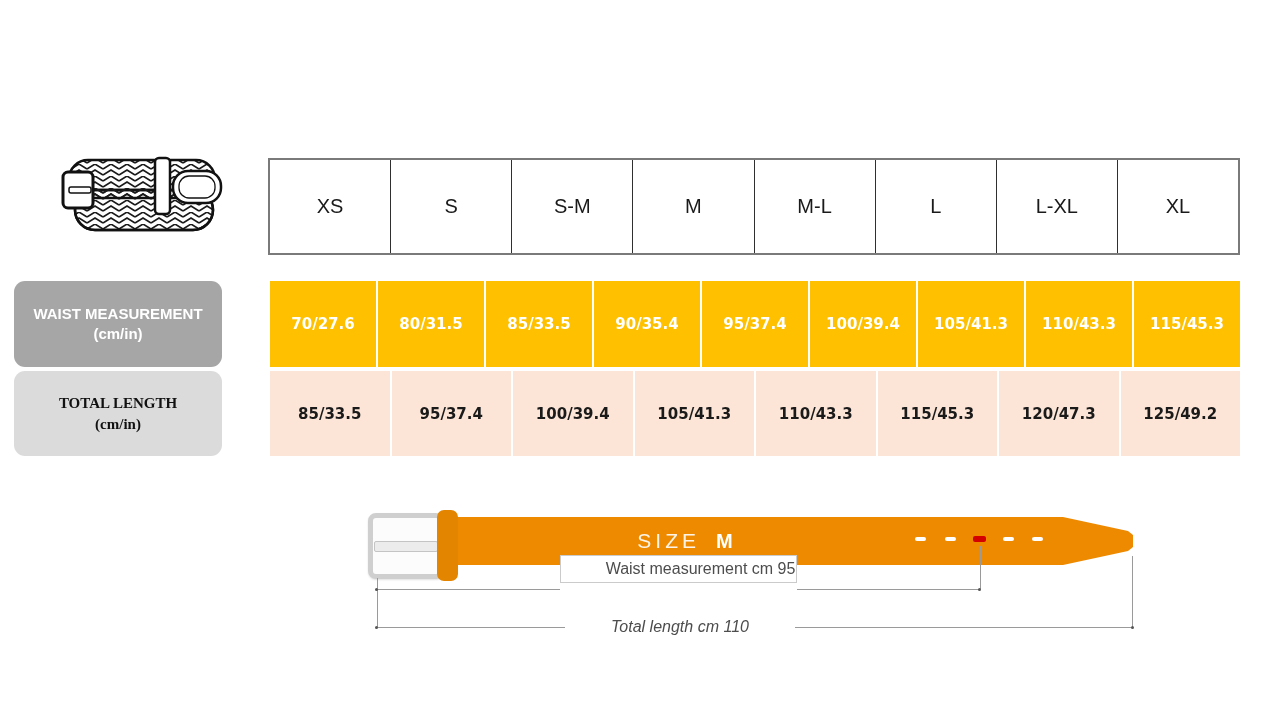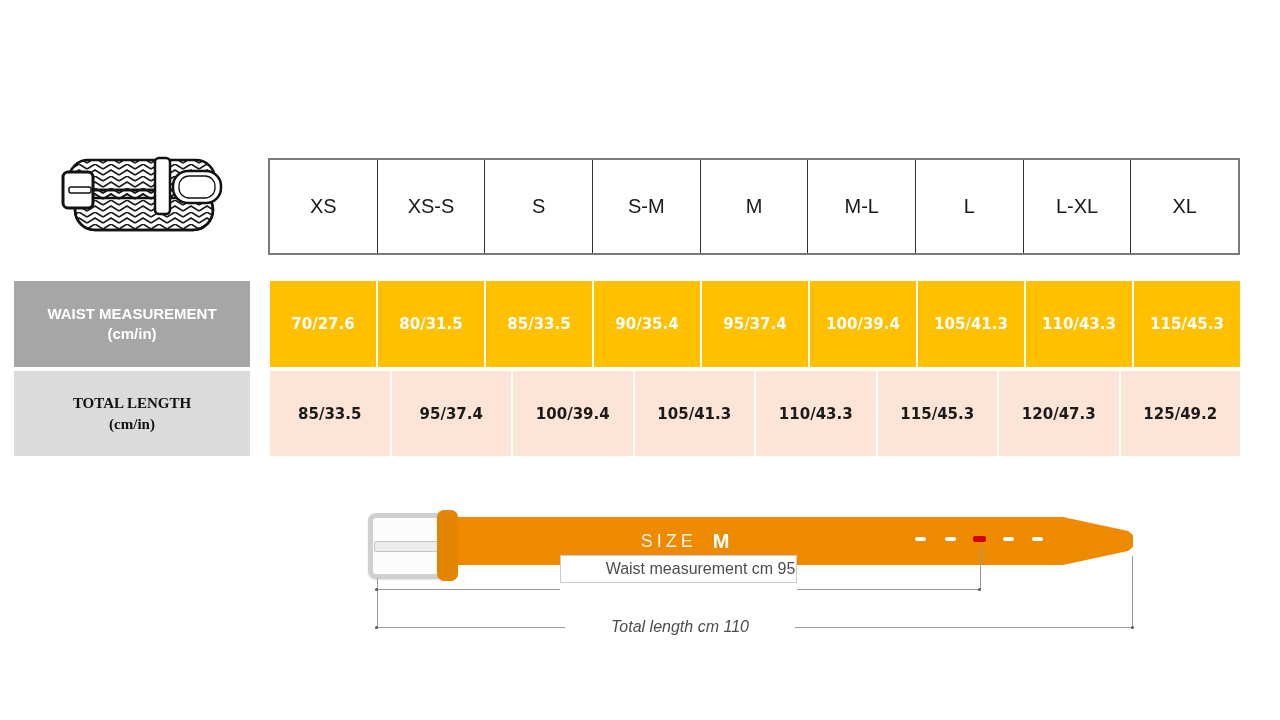--- a/index.html
+++ b/index.html
@@ -8,23 +8,23 @@
 
   
   .size-header{position:absolute;left:268px;top:141px;width:972px;height:97px;
     display:flex;border:2px solid #7a7a7a;box-sizing:border-box;background:#fff;margin-top:17px;}
   .size-header .cell{flex:1;display:flex;align-items:center;justify-content:center;
     font-size:20px;color:#1a1a1a;border-left:1px solid #2f2f2f;box-sizing:border-box;
     font-family:"Liberation Sans",sans-serif;}
   .size-header .cell:first-child{border-left:none;}
 
   
-  .row-label{position:absolute;left:14px;width:236px;display:flex;flex-direction:column;
+  .row-label{position:absolute;left:14px;width:208px;display:flex;flex-direction:column;
     align-items:center;justify-content:center;text-align:center;font-weight:bold;
-    font-size:15px;line-height:1.35;box-sizing:border-box;}
+    font-size:15px;line-height:1.35;box-sizing:border-box;border-radius:11px;}
   .row-label.waist{top:281px;height:86px;background:#A6A6A6;color:#ffffff;}
   .row-label.total{top:371px;height:85px;background:#DBDBDB;color:#111111;font-family:Liberation Serif, serif;}
 
   .row-cells{position:absolute;left:270px;width:970px;display:flex;gap:2px;}
   .row-cells.waist{top:281px;height:86px;}
   .row-cells.total{top:371px;height:85px;}
   .row-cells .cell{flex:1;display:flex;align-items:center;justify-content:center;
     font-family:"DejaVu Sans","Liberation Sans",sans-serif;font-weight:bold;font-size:15px;}
   .row-cells.waist .cell{background:#FFC000;color:#ffffff;}
   .row-cells.total .cell{background:#FCE4D6;color:#1a1a1a;}
@@ -33,21 +33,21 @@
   .belt-buckle{position:absolute;left:368px;top:513px;width:76px;height:66px;
     border:5px solid #cfcfcf;border-radius:8px;background:#fcfcfc;box-sizing:border-box;
     box-shadow:0 1px 2px rgba(0,0,0,.12);}
   .belt-buckle .prong{position:absolute;left:1px;right:1px;top:50%;margin-top:-5px;height:9px;
     background:#ececec;border:1px solid #c4c4c4;border-radius:2px;}
   .belt-keeper{position:absolute;left:437px;top:510px;width:21px;height:71px;
     background:#E48500;border-radius:7px;}
   .belt-strap{position:absolute;left:444px;top:517px;width:691px;height:48px;}
   .belt-size-label{position:absolute;left:600px;top:527px;width:170px;height:28px;
     display:flex;align-items:center;justify-content:center;gap:16px;}
-  .belt-size-label .word{font-size:18px;letter-spacing:4px;color:rgba(255,255,255,.9);}
+  .belt-size-label .word{font-size:21px;letter-spacing:4px;color:rgba(255,255,255,.9);}
   .belt-size-label .val{font-size:20px;font-weight:bold;color:#ffffff;}
   .hole{position:absolute;top:537px;width:11px;height:4px;border-radius:2px;background:#ffffff;}
   .hole.red{top:536px;width:13px;height:6px;background:#D40000;}
 
   .guide-v{position:absolute;width:1px;background:#9a9a9a;}
   .guide-h{position:absolute;height:1px;background:#9a9a9a;}
   .end-dot{position:absolute;width:3px;height:3px;border-radius:50%;background:#555;}
 
   .waist-note-box{position:absolute;left:560px;top:555px;width:237px;height:28px;
     background:#ffffff;border:1px solid #cbcbcb;display:flex;align-items:center;
@@ -74,21 +74,20 @@
     <rect x="14" y="20" width="146" height="38" rx="19" fill="url(#braid)" stroke="#111" stroke-width="2.5"></rect>
     <rect x="8" y="32" width="30" height="36" rx="5" fill="#ffffff" stroke="#111" stroke-width="3"></rect>
     <rect x="14" y="47" width="22" height="6" rx="2" fill="#ffffff" stroke="#111" stroke-width="1.5"></rect>
     <rect x="100" y="18" width="15" height="56" rx="4" fill="#ffffff" stroke="#111" stroke-width="2.5"></rect>
     <rect x="118" y="31" width="48" height="32" rx="15" fill="#ffffff" stroke="#111" stroke-width="2.5"></rect>
     <rect x="124" y="36" width="36" height="22" rx="10" fill="#ffffff" stroke="#111" stroke-width="1.3"></rect>
   </svg>
 
   <div class="size-header">
     <div class="cell">XS</div>
-    <div class="cell">XS-S</div>
     <div class="cell">S</div>
     <div class="cell">S-M</div>
     <div class="cell">M</div>
     <div class="cell">M-L</div>
     <div class="cell">L</div>
     <div class="cell">L-XL</div>
     <div class="cell">XL</div>
   </div>
 
   <div class="row-label waist">

